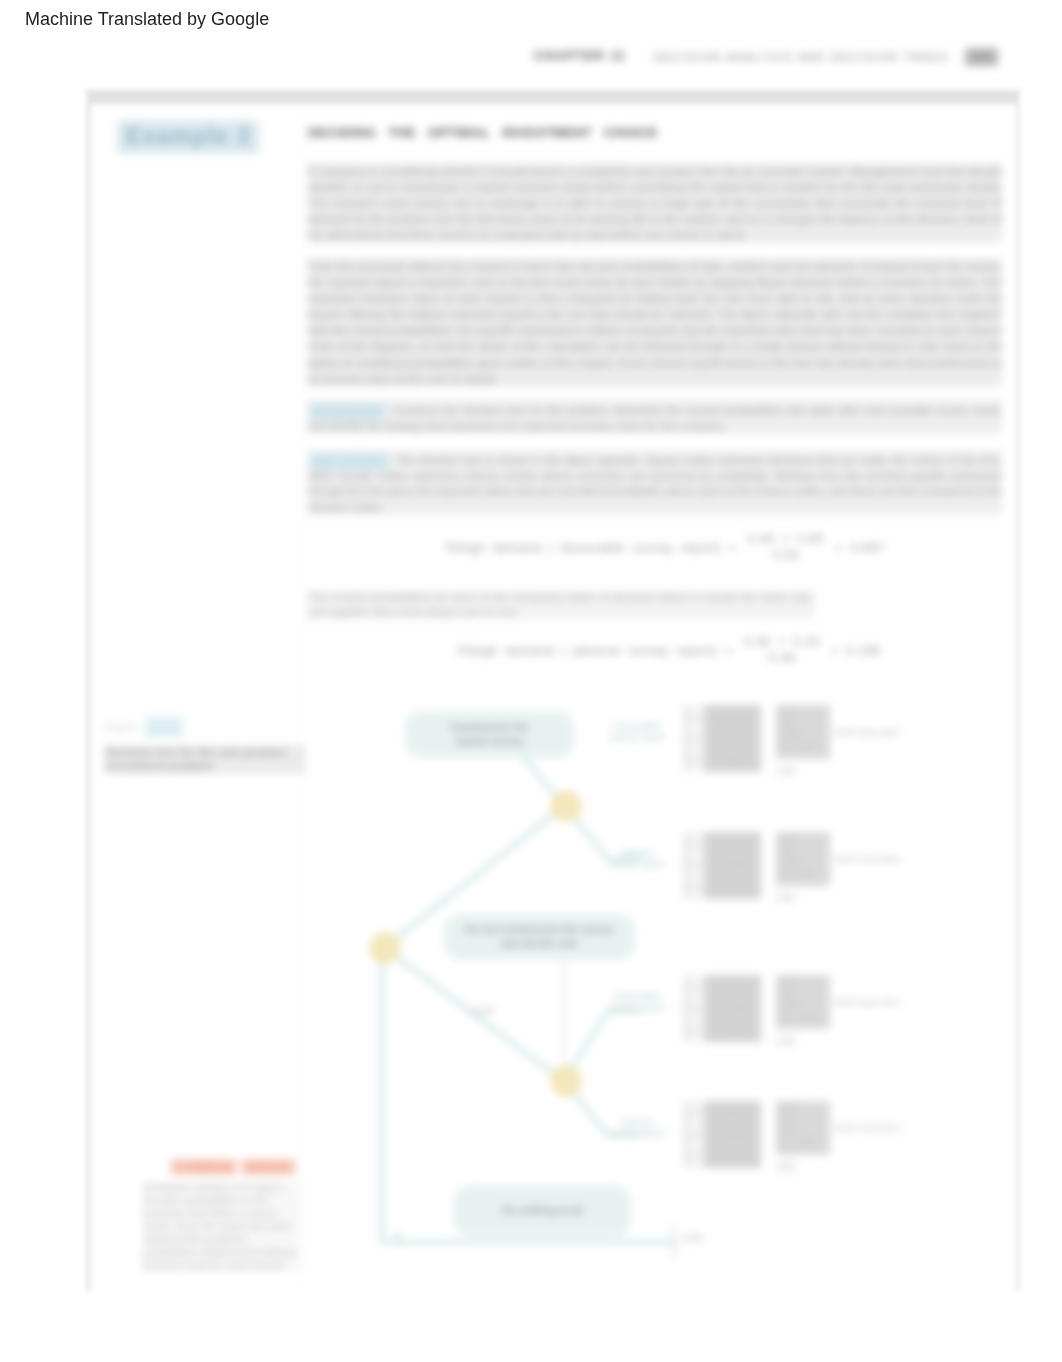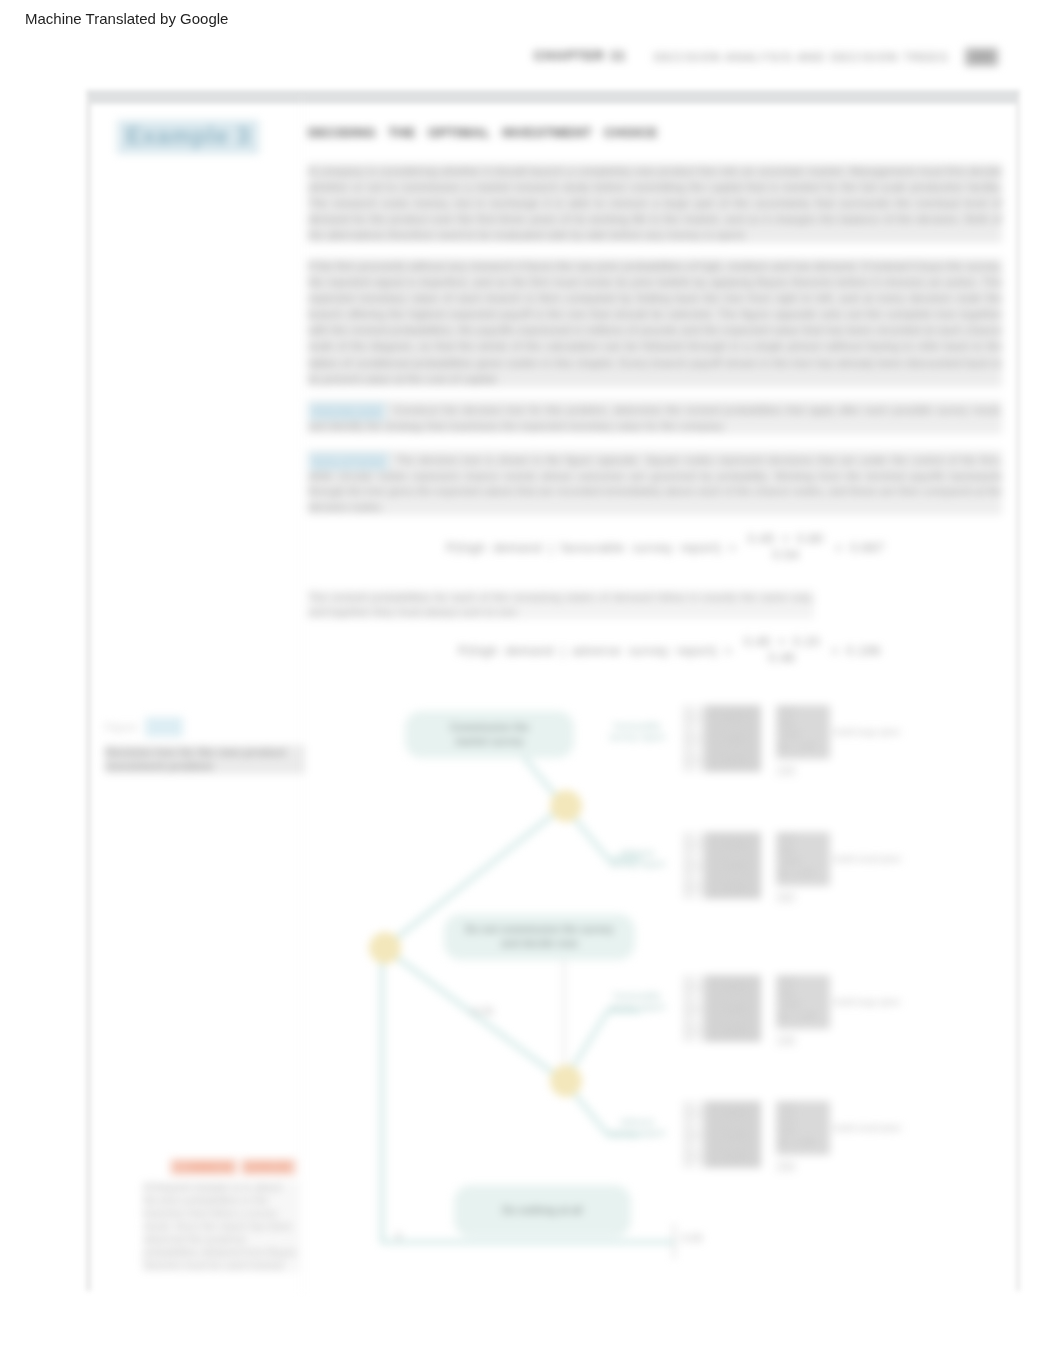--- a/index.html
+++ b/index.html
@@ -1,17 +1,17 @@
 <!DOCTYPE html>
 <html><head>
 <meta charset="utf-8">
 <style>
   html,body{margin:0;padding:0;}
   body{width:1062px;height:1362px;background:#ffffff;font-family:"Liberation Sans",sans-serif;overflow:hidden;}
-  .banner{position:absolute;left:25px;top:9px;font-size:15px;line-height:20px;color:#1f1f1f;white-space:nowrap;}
+  .banner{position:absolute;left:25px;top:9px;font-size:18px;line-height:20px;color:#1f1f1f;white-space:nowrap;}
 
   
   .page{position:absolute;left:86px;top:90px;width:934px;height:1201px;background:#fff;
         border-left:5px solid #e8e8e8;border-top:14px solid #dfe1e2;border-right:4px solid #eaeaea;
         box-sizing:border-box;filter:blur(2.6px);}
   .blurlayer{position:absolute;left:28px;top:35px;width:1050px;height:1320px;filter:blur(4.0px);}
   .ink{position:absolute;left:60px;top:60px;width:930px;height:1197px;opacity:.80;}
 
   
   .runhead{position:absolute;left:60px;top:10px;width:930px;height:22px;}

